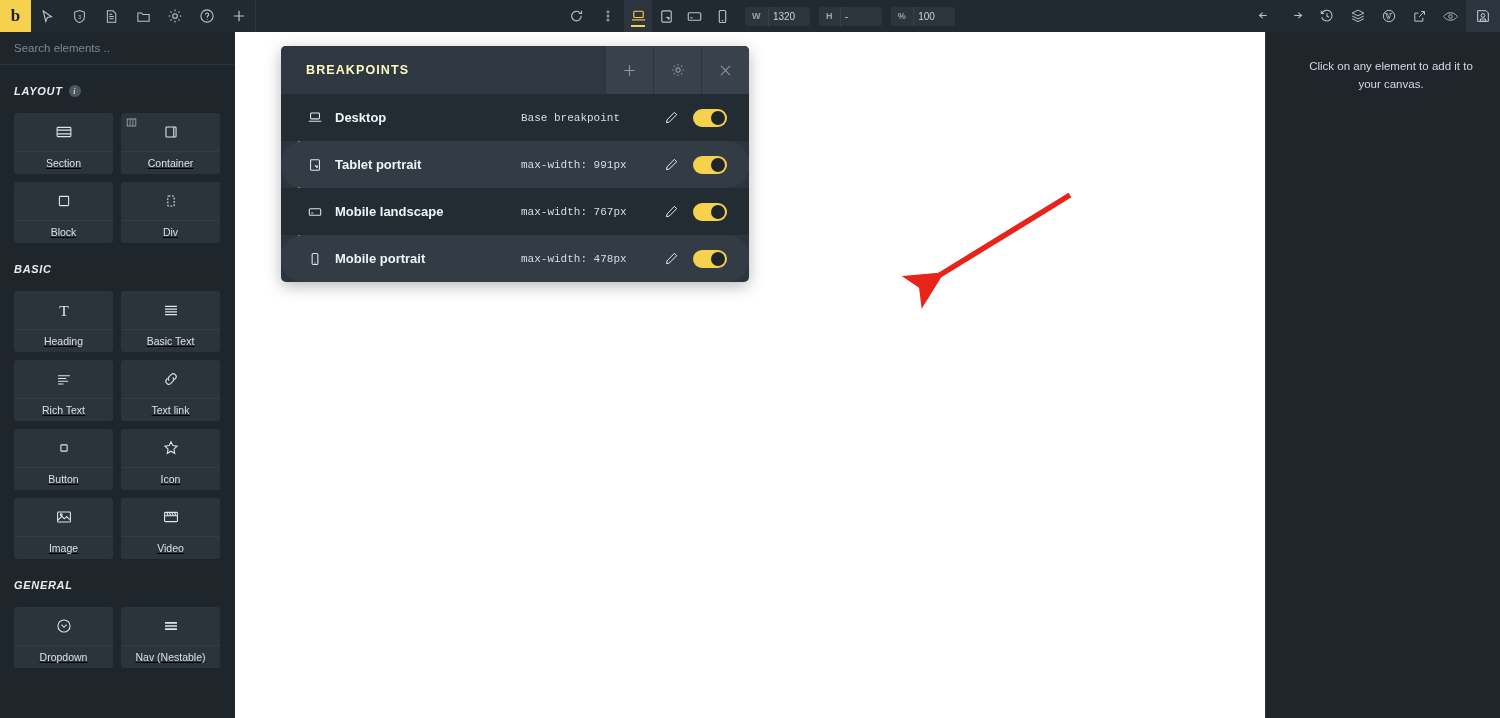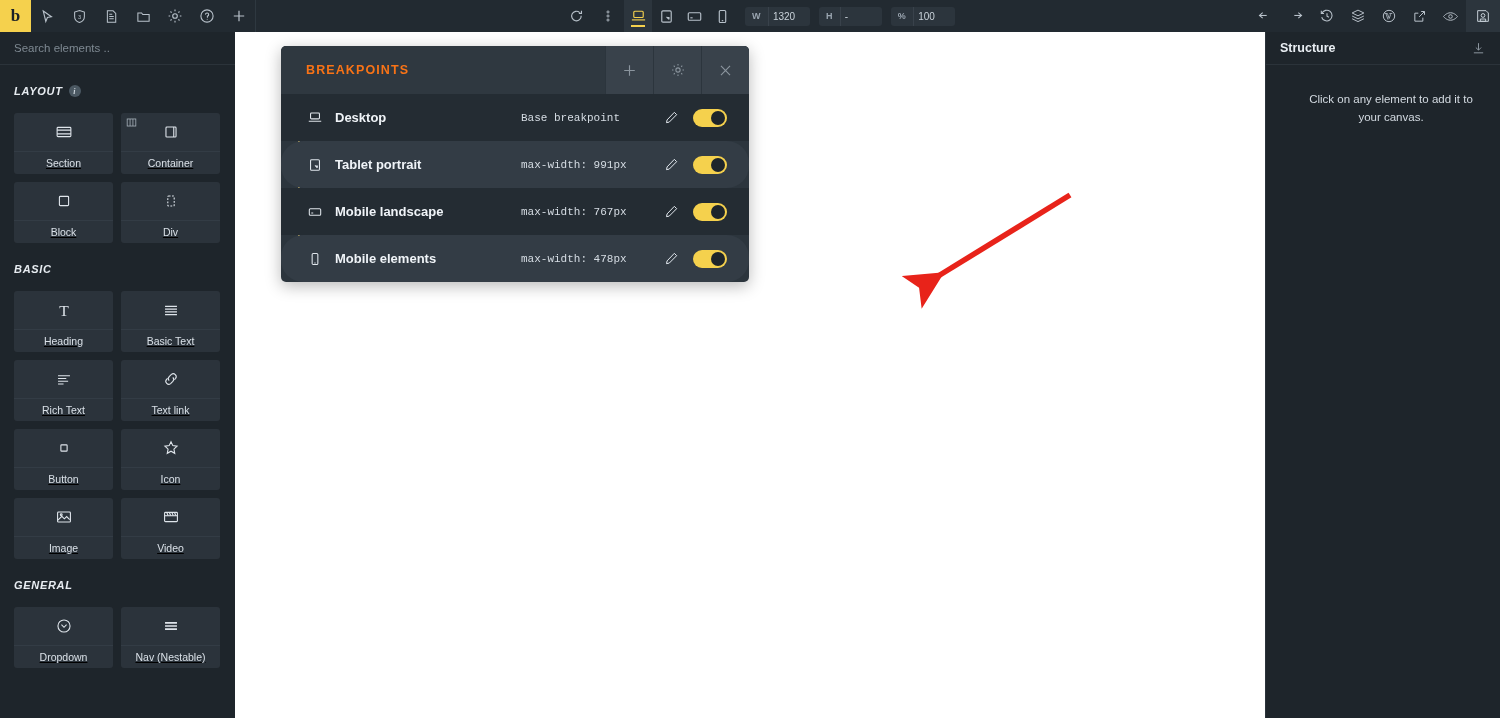--- a/index.html
+++ b/index.html
@@ -121,21 +121,21 @@
   .bp-panel {
     position: absolute; left: 281px; top: 46px; width: 468px;
     background: #2c353d; border-radius: 5px;
     box-shadow: 0 4px 16px rgba(0,0,0,.28);
     overflow: hidden;
   }
   .bp-header {
     height: 48px; display: flex; align-items: center; background: #2f3840;
   }
   .bp-title {
-    padding-left: 25px; color: #f97316; font-size: 12.5px; font-weight: bold;
+    padding-left: 25px; color: #fef9c3; font-size: 12.5px; font-weight: bold;
     letter-spacing: 1.1px;
   }
   .bp-actions { margin-left: auto; display: flex; height: 48px; }
   .bp-act {
     width: 48px; height: 48px; display: flex; align-items: center; justify-content: center;
     color: #8b959e; background: #39424b; border-left: 1px solid #2c353d;
   }
   .bp-list { position: relative; }
   .bp-row {
     height: 47px; display: flex; align-items: center; position: relative;
@@ -612,21 +612,21 @@
             </span>
           </span>
         </div>
         <div class="bp-row light">
           <span class="bp-ricon">
             <svg width="16" height="16" viewBox="0 0 18 18" fill="none" stroke="currentColor" stroke-width="1.2">
               <rect x="5.8" y="2.8" width="6.4" height="12.4" rx="1.2"></rect>
               <path d="M8.3 13.4h1.4"></path>
             </svg>
           </span>
-          <span class="bp-name">Mobile elements</span>
+          <span class="bp-name">Mobile portrait</span>
           <span class="bp-meta">max-width: 478px</span>
           <span class="bp-right">
             <span class="pencil">
               <svg width="15" height="15" viewBox="0 0 18 18" fill="none" stroke="currentColor" stroke-width="1.2">
                 <path d="M12.4 2.8 15.2 5.6 6.3 14.5 3 15.2 3.7 11.9Z"></path>
               </svg>
             </span>
             <span class="toggle">
               <span class="knob"></span>
             </span>
@@ -640,26 +640,16 @@
       <defs>
         <marker id="ah" markerWidth="7" markerHeight="7" refX="2" refY="3.5" orient="auto">
           <path d="M7,0 L0,3.5 L7,7 L5.4,3.5 Z" fill="#e8231a"></path>
         </marker>
       </defs>
       <line x1="835" y1="163" x2="700" y2="246" stroke="#e8231a" stroke-width="5.5" marker-end="url(#ah)"></line>
     </svg>
   </div>
 
   <div class="rightpanel">
-    <div class="rp-head">
-      <span class="t">Structure</span>
-      <span class="dl">
-        <svg width="15" height="15" viewBox="0 0 18 18" fill="none" stroke="currentColor" stroke-width="1.2">
-          <path d="M9 2.6v8.2"></path>
-            <path d="M5.8 7.8 L9 11 L12.2 7.8"></path>
-            <path d="M3.4 14.2h11.2"></path>
-        </svg>
-      </span>
-    </div>
     <div class="rp-empty">Click on any element to add it to your canvas.</div>
   </div>
 
 </div>
 
 </body></html>

